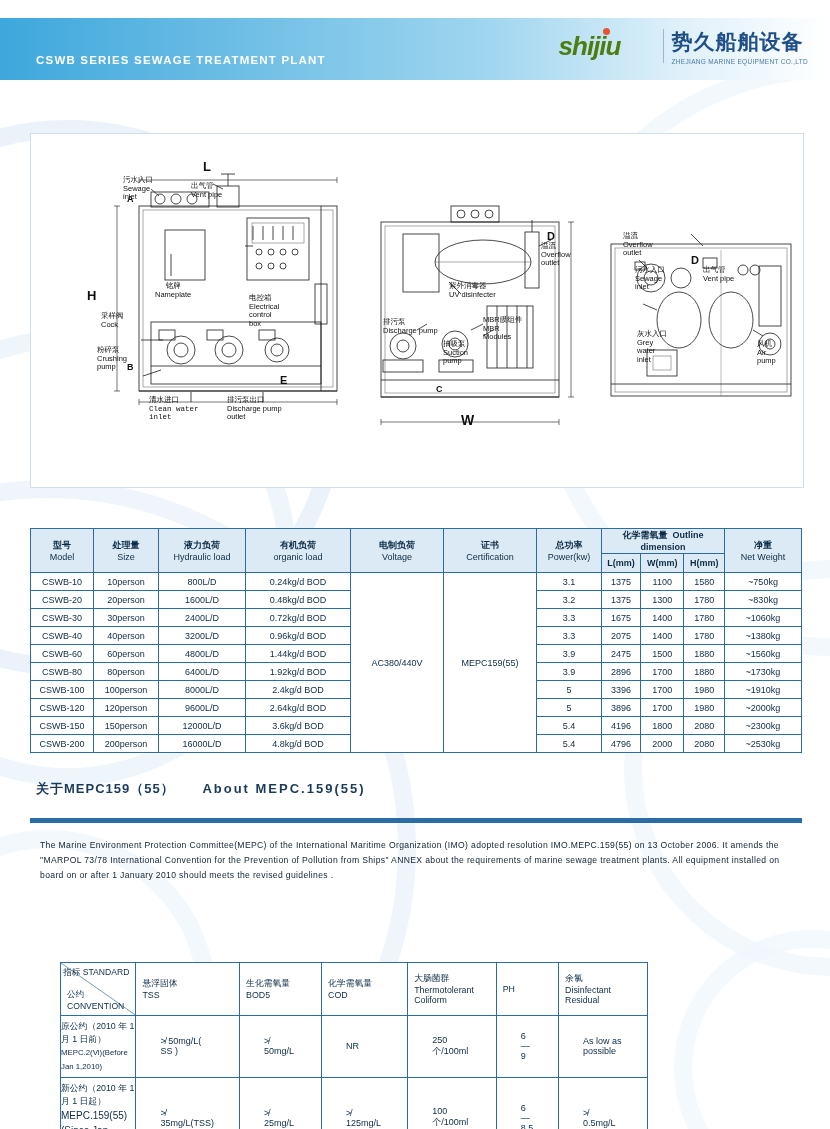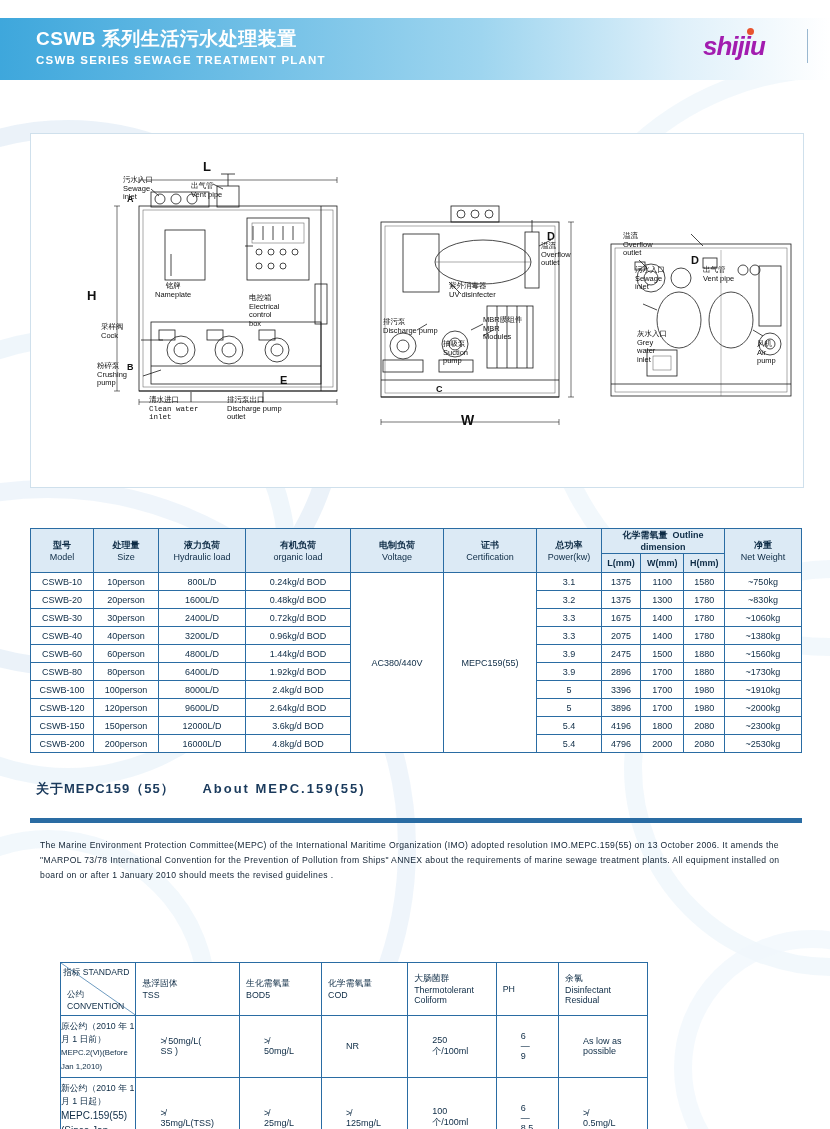--- a/index.html
+++ b/index.html
@@ -23,21 +23,21 @@
   .bg-deco .s7{width:240px;height:240px;right:-120px;top:930px;border-color:#f0f7fc;}
 
   
   .header{position:absolute;left:0;top:0;width:830px;height:92px;}
   .header-bar{position:absolute;left:0;top:18px;width:830px;height:62px;
      background:linear-gradient(90deg,#3ea7dc 0%,#9ed5ef 58%,#dff0fa 82%,#ffffff 100%);}
   .title-cn{position:absolute;left:36px;top:26px;font-size:19px;font-weight:bold;color:#ffffff;letter-spacing:.5px;}
   .title-en{position:absolute;left:36px;top:54px;font-size:11.5px;font-weight:bold;color:#ffffff;letter-spacing:1.2px;}
   .logo{position:absolute;right:22px;top:22px;height:48px;display:flex;align-items:center;gap:8px;}
   .logo-mark{position:relative;width:96px;height:40px;}
-  .logo-word{font-size:26px;font-weight:bold;color:#a21caf;font-style:italic;letter-spacing:-1px;line-height:40px;}
+  .logo-word{font-size:26px;font-weight:bold;color:#4d7c0f;font-style:italic;letter-spacing:-1px;line-height:40px;}
   .logo-dot{position:absolute;left:44px;top:2px;width:7px;height:7px;border-radius:50%;background:#e8542f;}
   .logo-sep{width:1px;height:34px;background:#9ab8d0;}
   .logo-cn{font-size:21px;font-weight:bold;color:#1f4f86;letter-spacing:1px;}
   .logo-cn small{display:block;font-size:6.5px;font-weight:normal;letter-spacing:.3px;color:#4a7aa8;margin-top:2px;}
 
   
   .diagram-panel{position:absolute;left:30px;top:133px;width:772px;height:353px;background:#ffffff;border:1px solid #cfe0ec;}
   .dlabel{position:absolute;font-size:7.5px;line-height:1.15;color:#111;}
   .dbig{font-size:13px;font-weight:bold;}
   svg.wire{position:absolute;left:0;top:0;}
@@ -79,28 +79,31 @@
     <div class="sw s2"></div>
     <div class="sw s3"></div>
   <div class="sw s4"></div>
     <div class="sw s5"></div>
     <div class="sw s6"></div>
     <div class="sw s7"></div>
 </div>
 
 <div class="header">
   <div class="header-bar"></div>
-  <div class="title-cn">CSWB 系列生活污水处理装置</div>
   <div class="title-en">CSWB SERIES  SEWAGE TREATMENT PLANT</div>
   <div class="logo">
     <div class="logo-mark">
       <div class="logo-word">shijiu</div>
       <div class="logo-dot"></div>
     </div>
     <div class="logo-sep"></div>
+    <div class="logo-cn">
+      <span>势久船舶设备</span>
+      <small>ZHEJIANG MARINE EQUIPMENT CO.,LTD</small>
+    </div>
   </div>
 </div>
 
 <div class="diagram-panel">
 
   <svg class="wire" width="772" height="353">
     <g stroke="#1a1a1a" fill="none" stroke-width="0.8">
 
       <rect x="108" y="72" width="198" height="185"></rect>
       <rect x="112" y="76" width="190" height="177" stroke="#555" stroke-width="0.5"></rect>
@@ -227,22 +230,22 @@
 
   <div class="dlabel" style="left:92px;top:42px;">污水入口<br>Sewage<br>inlet</div>
   <div class="dlabel" style="left:160px;top:48px;">出气管<br>Vent pipe</div>
   <div class="dbig dlabel" style="left:172px;top:26px;">L</div>
   <div class="dbig dlabel" style="left:56px;top:155px;">H</div>
   <div class="dbig dlabel" style="left:96px;top:60px;font-size:9px;">A</div>
   <div class="dbig dlabel" style="left:249px;top:240px;font-size:11px;">E</div>
   <div class="dbig dlabel" style="left:96px;top:228px;font-size:9px;">B</div>
   <div class="dlabel" style="left:124px;top:148px;text-align:center;">铭牌<br>Nameplate</div>
   <div class="dlabel" style="left:218px;top:148px;margin-top:12px;">电控箱<br>Electrical<br>control<br>box</div>
-  <div class="dlabel" style="left:70px;top:178px;margin-top:11px;">采样阀<br>Cock</div>
-  <div class="dlabel" style="left:66px;top:228px;">粉碎泵<br>Crushing<br>pump</div>
+  <div class="dlabel" style="left:70px;top:178px;">采样阀<br>Cock</div>
+  <div class="dlabel" style="left:66px;top:212px;">粉碎泵<br>Crushing<br>pump</div>
   <div class="dlabel" style="left:118px;top:262px;font-family:Liberation Mono, monospace;">清水进口<br>Clean water<br>inlet</div>
   <div class="dlabel" style="left:196px;top:262px;">排污泵出口<br>Discharge pump<br>outlet</div>
 
   <div class="dbig dlabel" style="left:516px;top:96px;font-size:11px;">D</div>
   <div class="dlabel" style="left:510px;top:108px;">溢流<br>Overflow<br>outlet</div>
   <div class="dlabel" style="left:418px;top:148px;">紫外消毒器<br>UV&nbsp;disinfecter</div>
   <div class="dlabel" style="left:352px;top:184px;">排污泵<br>Discharge&nbsp;pump</div>
   <div class="dlabel" style="left:452px;top:182px;">MBR膜组件<br>MBR<br>Modules</div>
   <div class="dlabel" style="left:412px;top:206px;">抽吸泵<br>Suction<br>pump</div>
   <div class="dbig dlabel" style="left:430px;top:278px;font-size:14px;">W</div>

